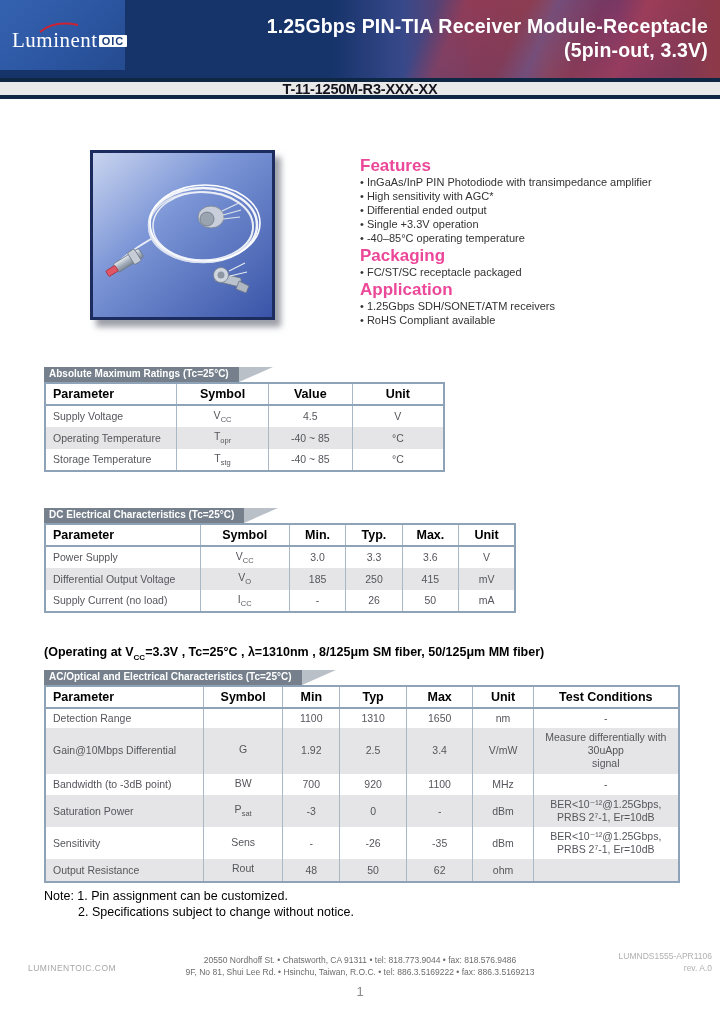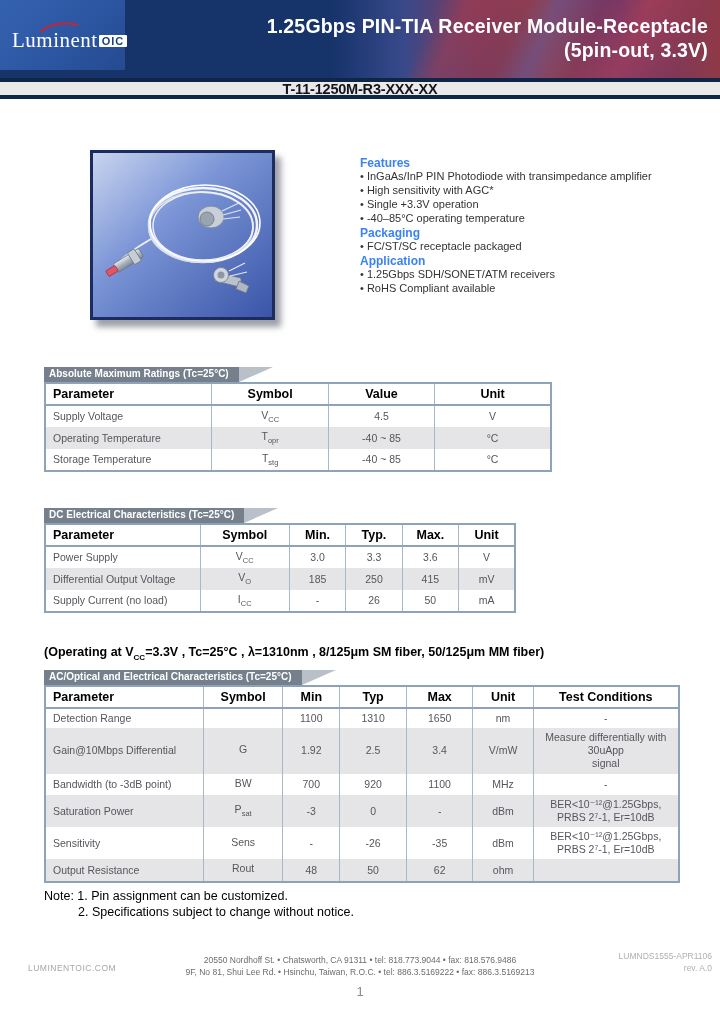--- a/index.html
+++ b/index.html
@@ -55,21 +55,21 @@
   
   .photo {
     position:absolute; top:150px; left:90px; width:185px; height:170px;
     border:3px solid #1d2c5e; box-shadow:6px 7px 6px rgba(125,130,140,0.75);
     background:#5a79c8;
   }
   .photo svg { display:block; }
 
   
   .features { position:absolute; top:156px; left:360px; width:356px; color:#2e2e2e; }
-  .feat-heading { font-weight:bold; font-size:12px; color:#3b82f6; line-height:1.18; }
+  .feat-heading { font-weight:bold; font-size:17px; color:#ec4899; line-height:1.18; }
   .feat-item { font-size:11px; color:#333; line-height:1.27; }
   .feat-item::before { content:"• "; }
 
   
   .tbl-block { position:absolute; left:44px; }
   .tbl-tab {
     position:relative; display:inline-block; background:#75808c; color:#ffffff;
     font-size:10px; font-weight:bold; padding:1px 10px 2px 5px; line-height:12px;
   }
   .tbl-tab::after {
@@ -84,21 +84,21 @@
   }
   .data-table th.left, .data-table td.left { text-align:left; padding-left:7px; }
   .data-table td {
     font-size:10.5px; color:#55565c; padding:3px 4px; text-align:center; line-height:1.25;
   }
   .data-table td + td, .data-table th + th { border-left:1px solid #a9b8c6; }
   tr.stripe td { background:#e5e5e7; }
   sub { font-size:7.5px; }
   .cond { white-space:pre-line; }
 
-  #abs-block { top:363px; width:508px; }
+  #abs-block { top:363px; width:401px; }
   #dc-block  { top:504px; width:472px; }
   #ac-block  { top:666px; width:636px; }
   #abs-block td, #dc-block td { height:19px; }
   #ac-block td { height:20px; }
 
   .operating-line {
     position:absolute; top:645px; left:44px; font-weight:bold; font-size:12.5px; color:#000;
   }
   .operating-line sub { font-size:8px; font-weight:bold; }
 
@@ -181,20 +181,21 @@
       <line x1="137" y1="123" x2="154" y2="119" stroke="#e6eaf1" stroke-width="1.1"></line>
       <path d="M146 128 l10 5 l-3 7 l-10 -4 z" fill="#aeb7c2" stroke="#6d7683" stroke-width="0.8"></path>
     </g>
   </svg>
 </div>
 
 <div class="features">
   <div class="feat-heading">Features</div>
   <div class="feat-item">InGaAs/InP PIN Photodiode with transimpedance amplifier</div>
   <div class="feat-item">High sensitivity with AGC*</div>
+  <div class="feat-item">Differential ended output</div>
   <div class="feat-item">Single +3.3V operation</div>
   <div class="feat-item">-40–85°C operating temperature</div>
   <div class="feat-heading">Packaging</div>
   <div class="feat-item">FC/ST/SC receptacle packaged</div>
   <div class="feat-heading">Application</div>
   <div class="feat-item">1.25Gbps SDH/SONET/ATM receivers</div>
   <div class="feat-item">RoHS Compliant available</div>
 </div>
 
 <div class="tbl-block" id="abs-block">

